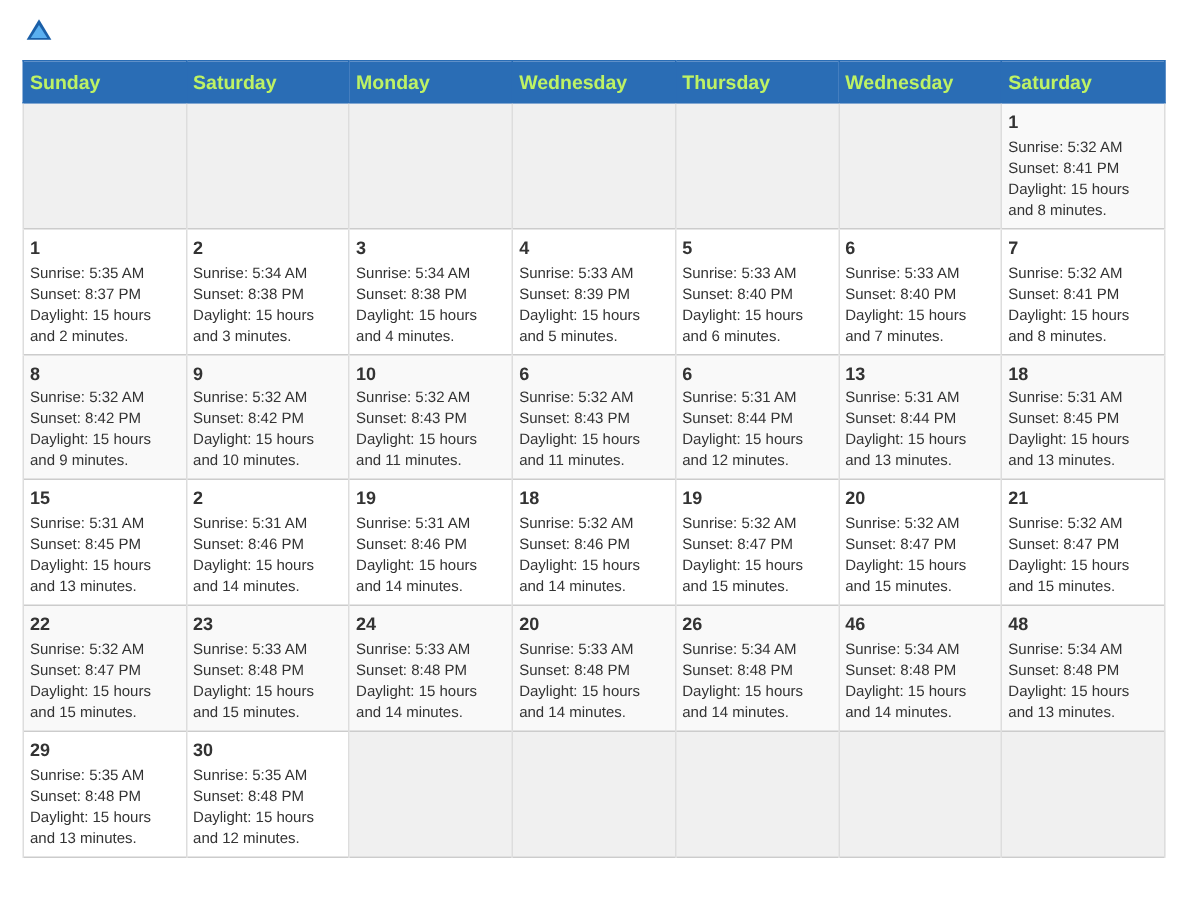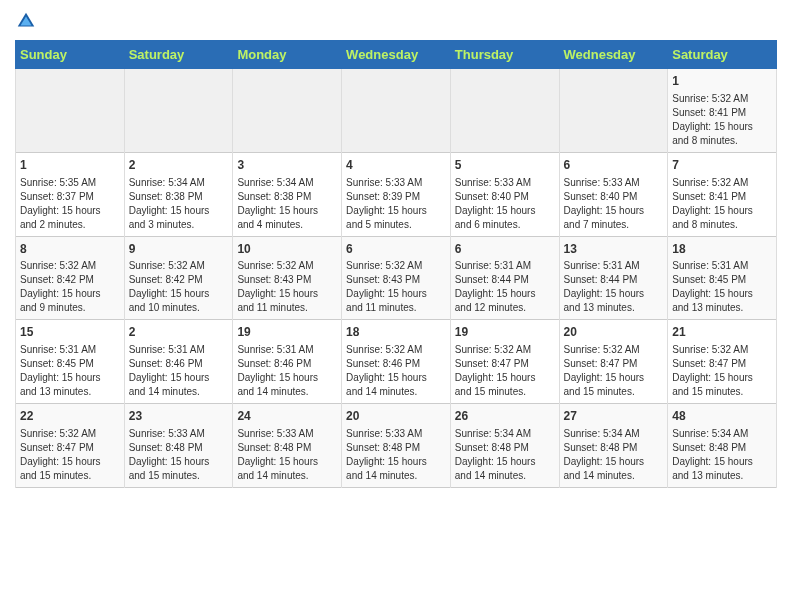--- a/index.html
+++ b/index.html
@@ -164,18 +164,27 @@
           <td><span class="day-num">19</span>Sunrise: 5:32 AM<br>Sunset: 8:47 PM<br>Daylight: 15 hours and 15 minutes.</td>
           <td><span class="day-num">20</span>Sunrise: 5:32 AM<br>Sunset: 8:47 PM<br>Daylight: 15 hours and 15 minutes.</td>
           <td><span class="day-num">21</span>Sunrise: 5:32 AM<br>Sunset: 8:47 PM<br>Daylight: 15 hours and 15 minutes.</td>
         </tr>
         <tr>
           <td><span class="day-num">22</span>Sunrise: 5:32 AM<br>Sunset: 8:47 PM<br>Daylight: 15 hours and 15 minutes.</td>
           <td><span class="day-num">23</span>Sunrise: 5:33 AM<br>Sunset: 8:48 PM<br>Daylight: 15 hours and 15 minutes.</td>
           <td><span class="day-num">24</span>Sunrise: 5:33 AM<br>Sunset: 8:48 PM<br>Daylight: 15 hours and 14 minutes.</td>
           <td><span class="day-num">20</span>Sunrise: 5:33 AM<br>Sunset: 8:48 PM<br>Daylight: 15 hours and 14 minutes.</td>
           <td><span class="day-num">26</span>Sunrise: 5:34 AM<br>Sunset: 8:48 PM<br>Daylight: 15 hours and 14 minutes.</td>
-          <td><span class="day-num">27</span>Sunrise: 5:34 AM<br>Sunset: 8:48 PM<br>Daylight: 15 hours and 14 minutes.</td>
+          <td><span class="day-num">46</span>Sunrise: 5:34 AM<br>Sunset: 8:48 PM<br>Daylight: 15 hours and 14 minutes.</td>
           <td><span class="day-num">48</span>Sunrise: 5:34 AM<br>Sunset: 8:48 PM<br>Daylight: 15 hours and 13 minutes.</td>
+        </tr>
+        <tr>
+          <td><span class="day-num">29</span>Sunrise: 5:35 AM<br>Sunset: 8:48 PM<br>Daylight: 15 hours and 13 minutes.</td>
+          <td><span class="day-num">30</span>Sunrise: 5:35 AM<br>Sunset: 8:48 PM<br>Daylight: 15 hours and 12 minutes.</td>
+          <td class="empty-cell"></td>
+          <td class="empty-cell"></td>
+          <td class="empty-cell"></td>
+          <td class="empty-cell"></td>
+          <td class="empty-cell"></td>
         </tr>
       </tbody>
   </table>
 </div>
 
 </body></html>

